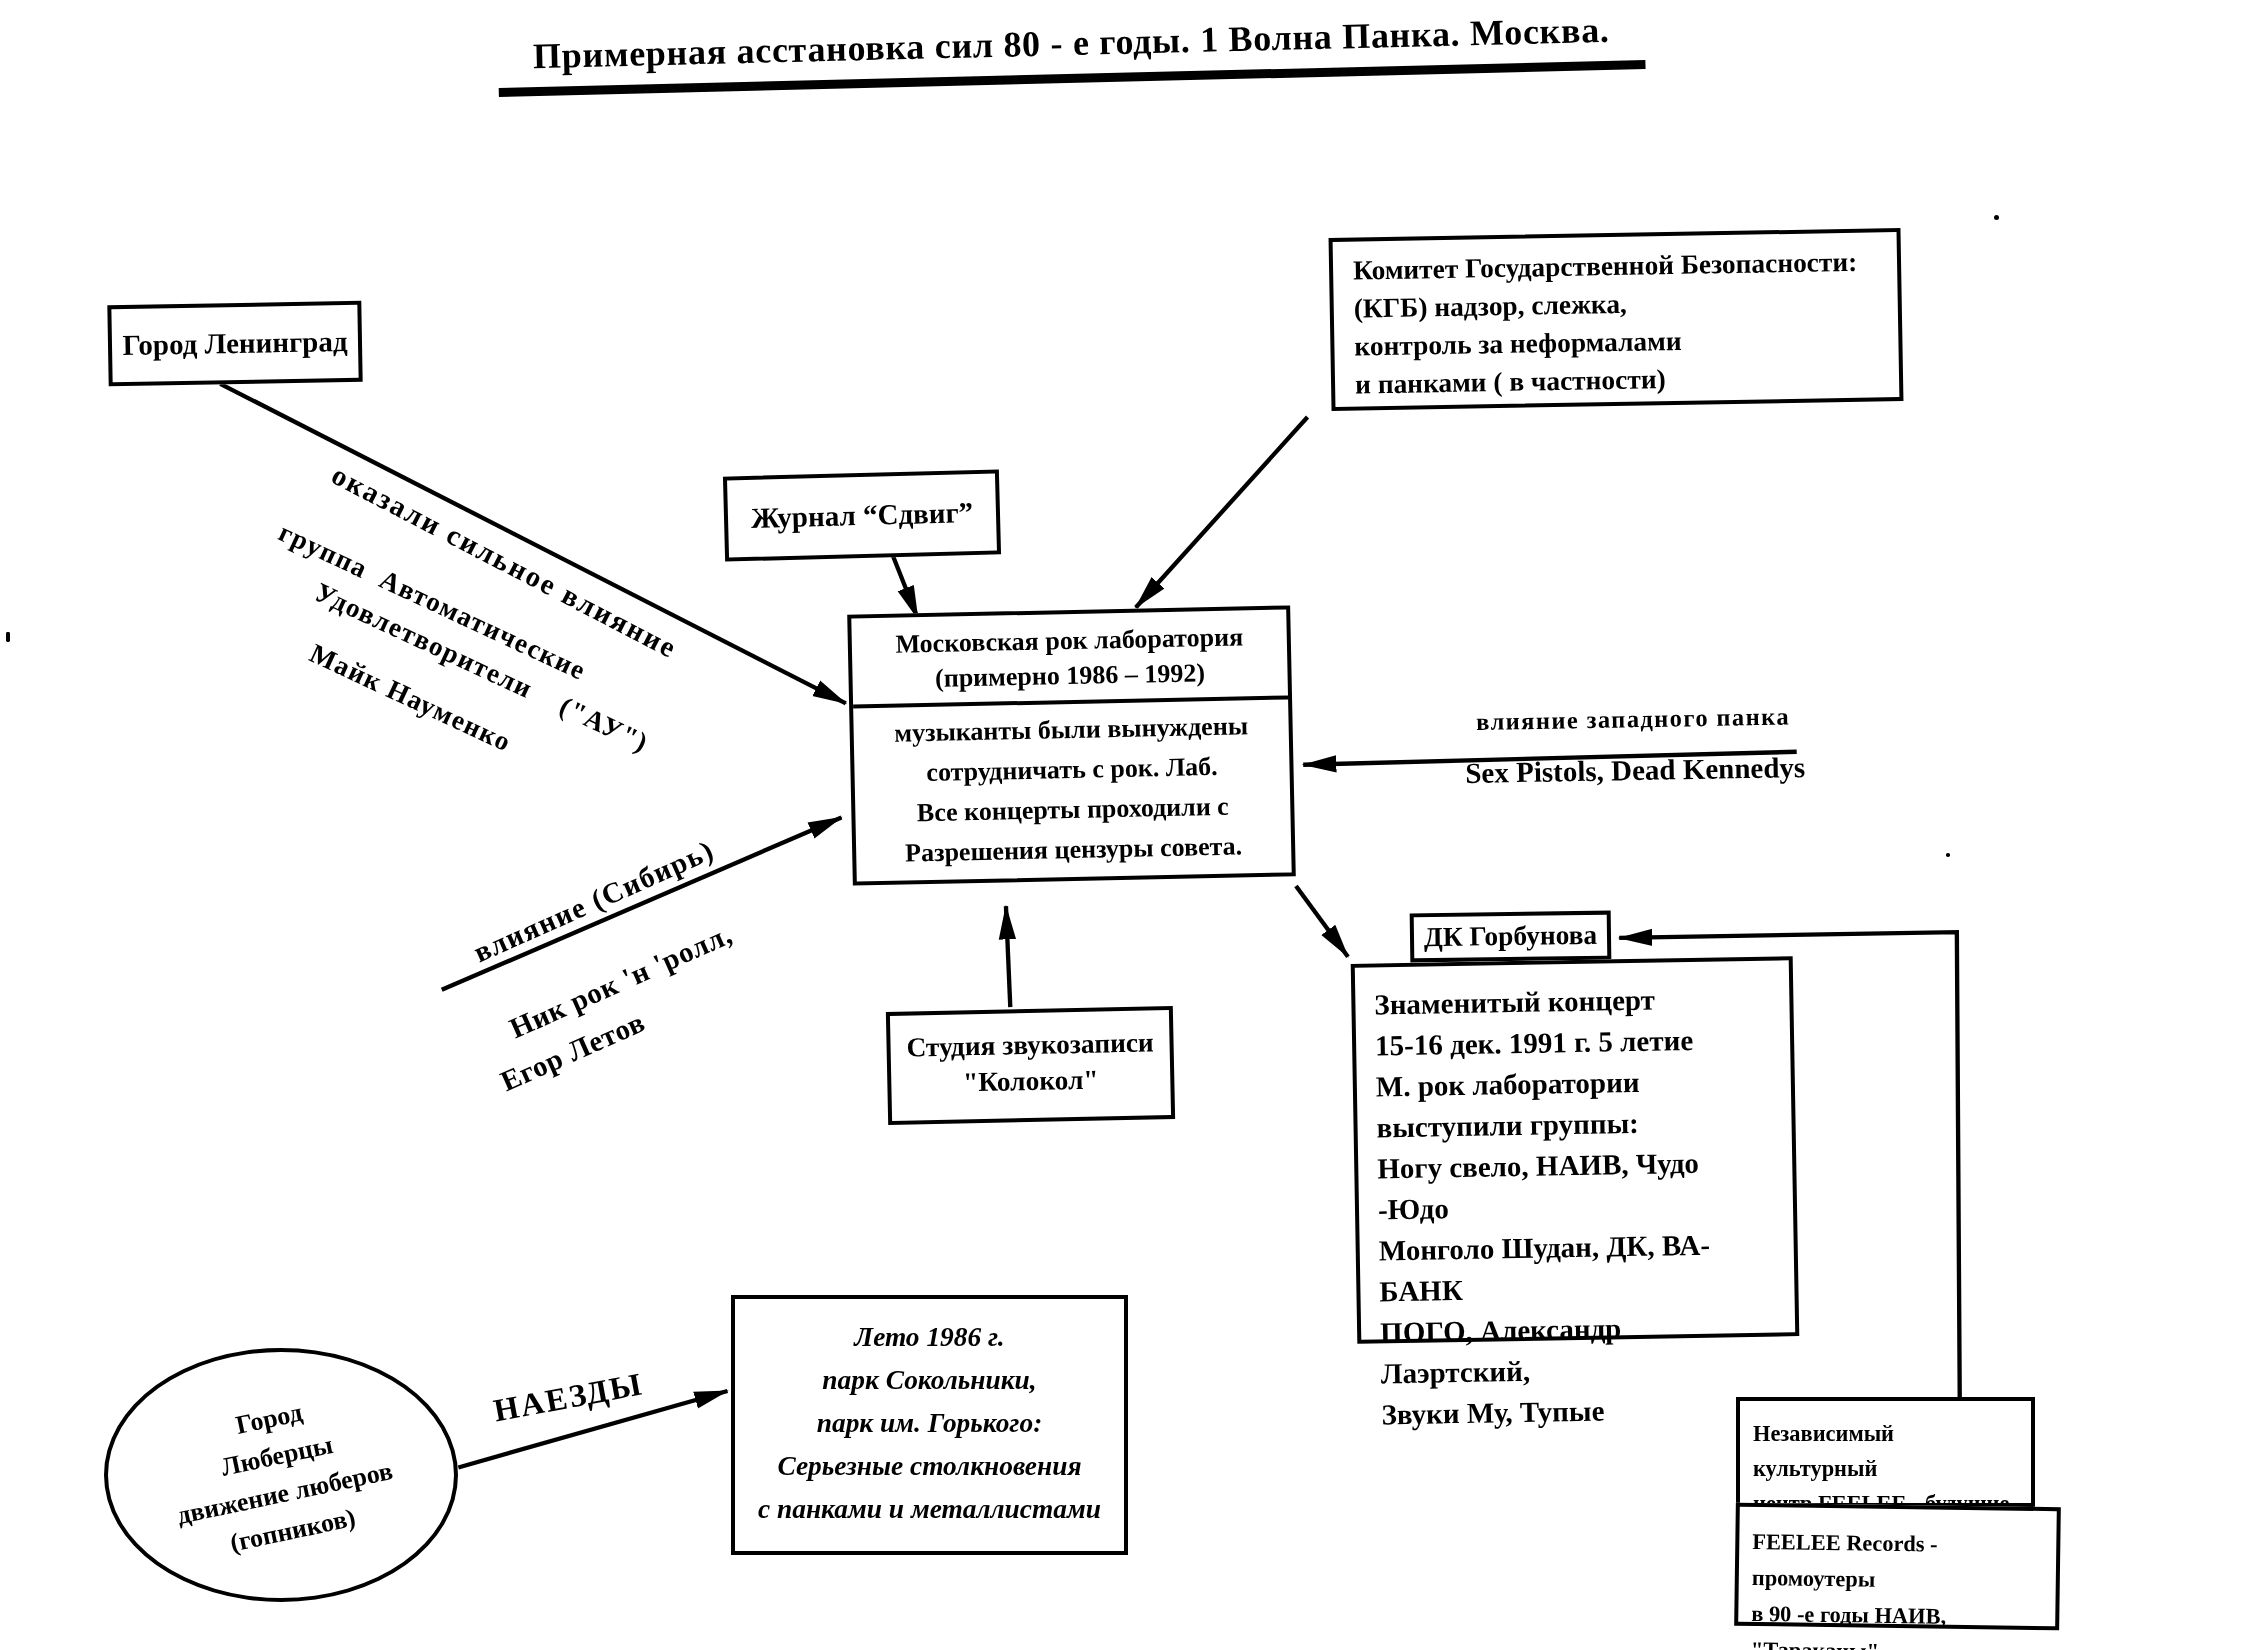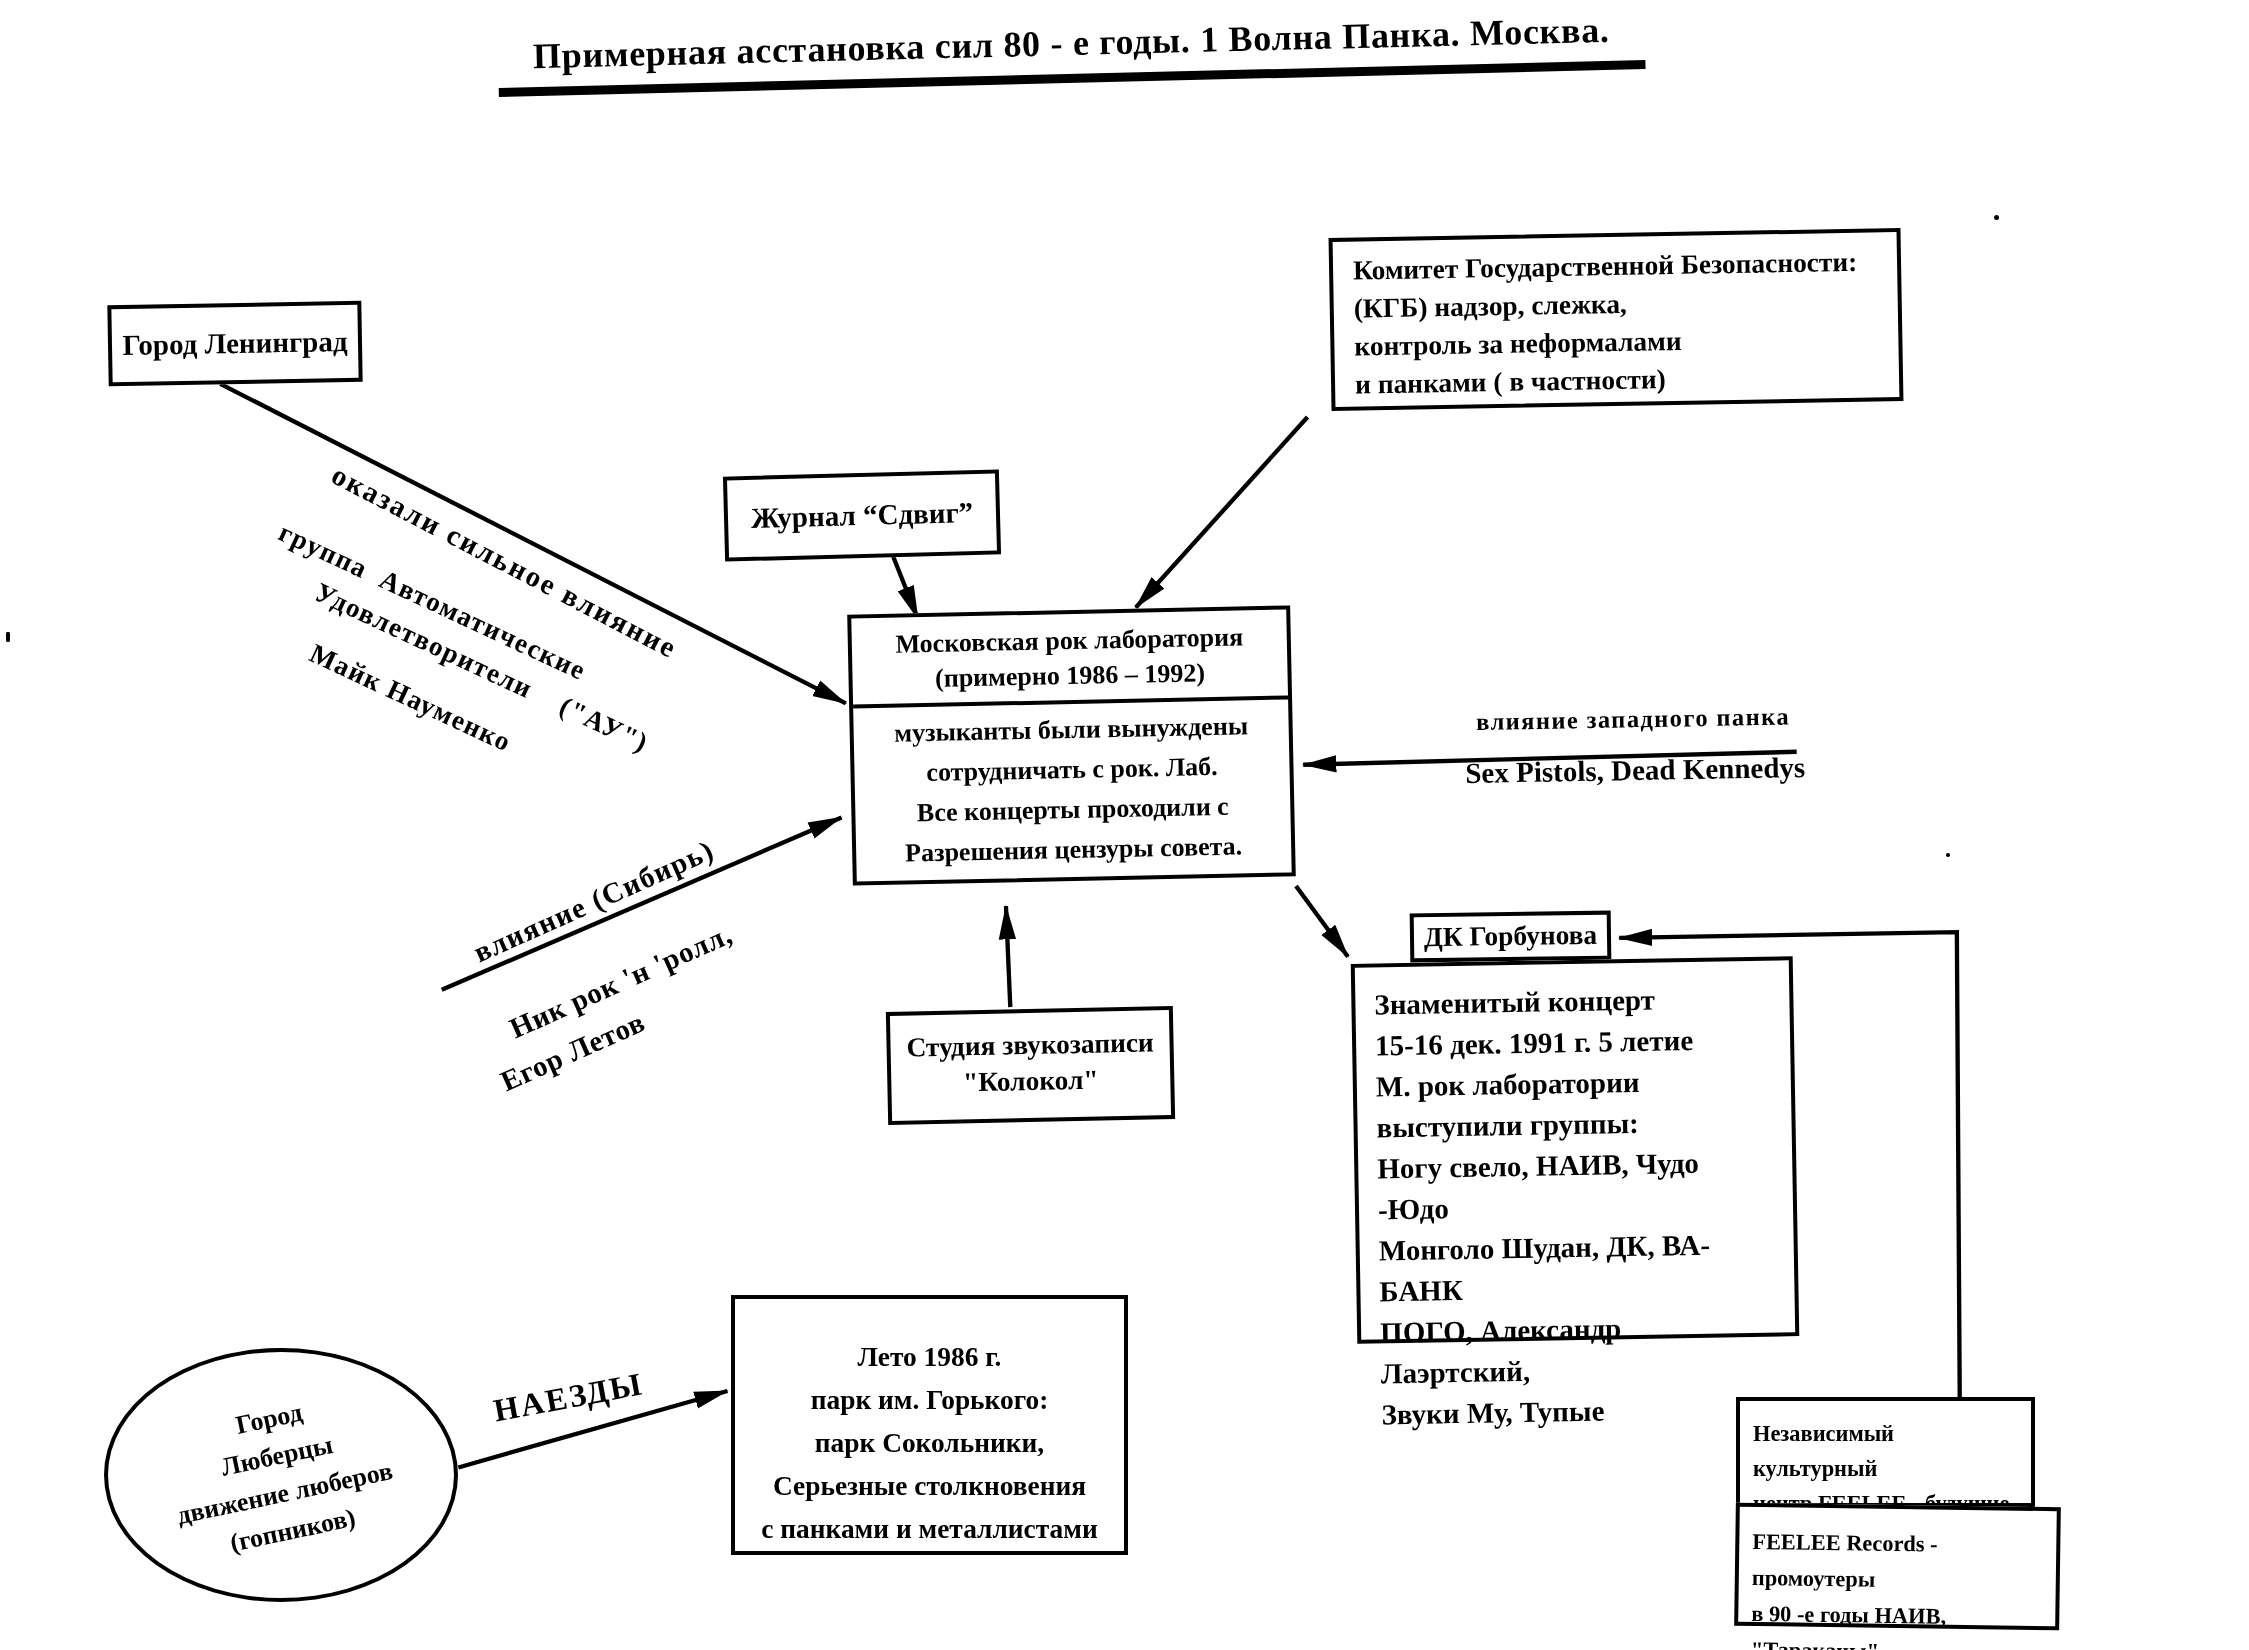--- a/index.html
+++ b/index.html
@@ -84,24 +84,24 @@
     <div>Знаменитый концерт</div>
     <div>15-16 дек. 1991 г. 5 летие</div>
     <div>М. рок лаборатории</div>
     <div>выступили группы:</div>
     <div>Ногу свело, НАИВ, Чудо -Юдо</div>
     <div>Монголо Шудан, ДК, ВА-БАНК</div>
     <div>ПОГО, Александр Лаэртский,</div>
     <div>Звуки Му, Тупые</div>
   </div>
 
-  <div class="box" style="left:731px;top:1295px;width:397px;height:260px;font-size:27.4px;line-height:43px;text-align:center;padding-top:37px;">
+  <div class="box" style="left:731px;top:1295px;width:397px;height:260px;font-size:27.4px;line-height:43px;text-align:center;padding-top:17px;font-style:italic;">
     <div>Лето 1986 г.</div>
+    <div>парк Сокольники,</div>
     <div>парк им. Горького:</div>
-    <div>парк Сокольники,</div>
     <div>Серьезные столкновения</div>
     <div>с панками и металлистами</div>
   </div>
 
   <div class="box" style="left:1736px;top:1397px;width:299px;height:110px;font-size:22.4px;line-height:35px;padding:15px 13px;">
     <div>Независимый культурный</div>
     <div>центр FEELEE - будущие</div>
   </div>
 
   <div class="box" style="left:1735px;top:1505px;width:325px;height:123px;font-size:22.4px;line-height:36px;padding:17.3px 13px;transform:rotate(0.8deg);z-index:3;">

